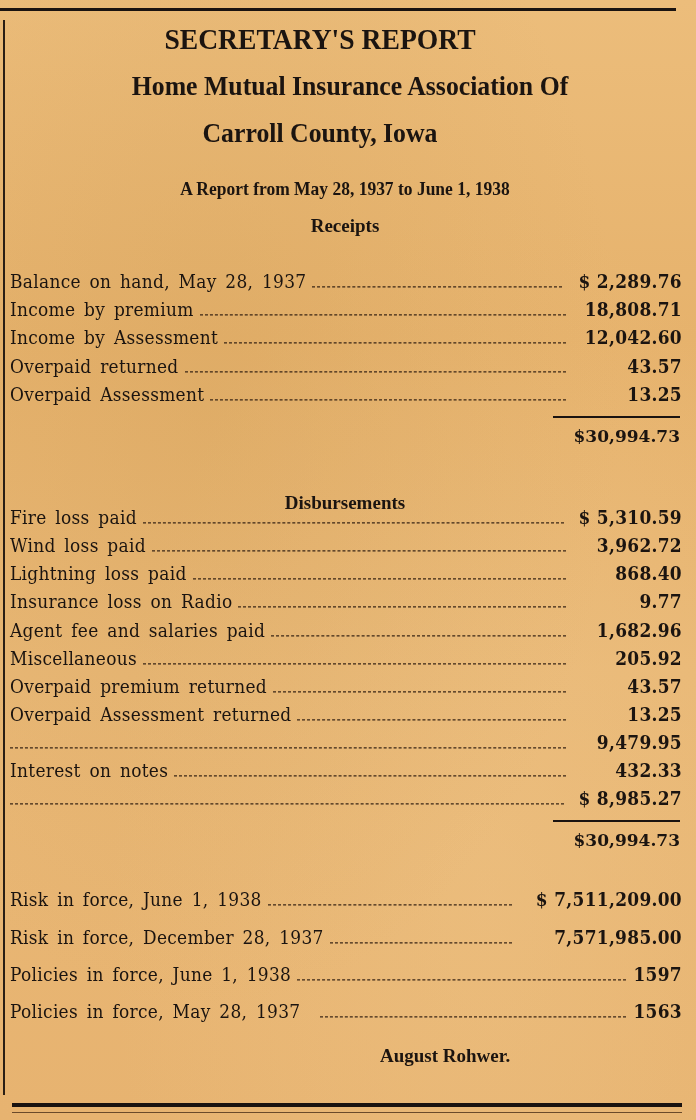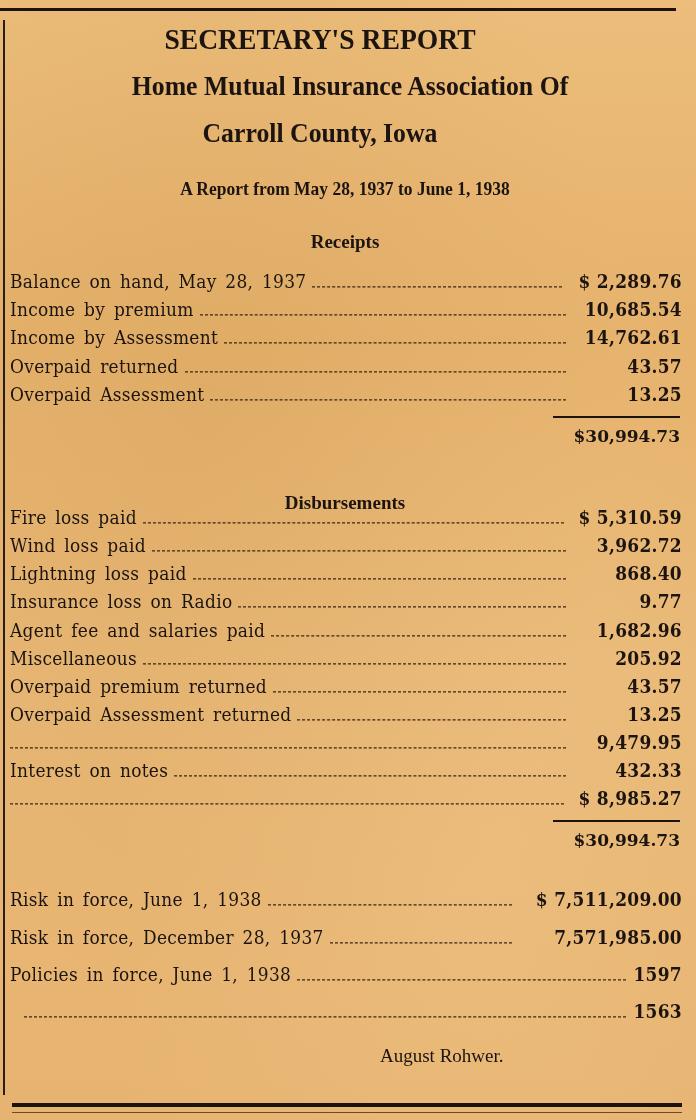--- a/index.html
+++ b/index.html
@@ -51,50 +51,50 @@
     }
     .row.indent .label { padding-left: 50px; }
 
     .sum-rule { position: absolute; left: 553px; width: 127px; height: 2px; background: #1a1310; }
     .total {
       position: absolute; left: 540px; width: 140px; text-align: right;
       font-weight: bold; font-size: 17px; font-family: "DejaVu Serif", serif;
     }
     .signature {
       position: absolute; left: 380px; top: 1045px;
-      font-family: "Liberation Serif", serif; font-weight: normal; font-size: 19px;
+      font-family: "Liberation Serif", serif; font-weight: bold; font-size: 19px;
     }
   </style>
 </head>
 <body>
 
 <div class="top-rule"></div>
 <div class="left-rule"></div>
 
 <div class="title t1">SECRETARY'S REPORT</div>
 <div class="title t2">Home Mutual Insurance Association Of</div>
 <div class="title t3">Carroll County, Iowa</div>
 <div class="title t4">A Report from May 28, 1937 to June 1, 1938</div>
 
-<div class="section-head" style="top:231px;">Receipts</div>
+<div class="section-head" style="top:215px;">Receipts</div>
 
 <div class="row" style="top:266px;">
   <span class="label">Balance on hand, May 28, 1937</span>
   <span class="dots" style="margin-right:0;"></span>
   <span class="amount" style="min-width:120px;">$ 2,289.76</span>
 </div>
 <div class="row" style="top:294px;">
   <span class="label">Income by premium</span>
   <span class="dots"></span>
-  <span class="amount">10,685.54</span>
+  <span class="amount">18,808.71</span>
 </div>
 <div class="row" style="top:322px;">
   <span class="label">Income by Assessment</span>
   <span class="dots"></span>
-  <span class="amount">14,762.61</span>
+  <span class="amount">12,042.60</span>
 </div>
 <div class="row" style="top:351px;">
   <span class="label">Overpaid returned</span>
   <span class="dots"></span>
   <span class="amount">43.57</span>
 </div>
 <div class="row" style="top:379px;">
   <span class="label">Overpaid Assessment</span>
   <span class="dots"></span>
   <span class="amount">13.25</span>
@@ -169,20 +169,21 @@
   <span class="label">Risk in force, December 28, 1937</span>
   <span class="dots" style="margin-right:10px;"></span>
   <span class="amount" style="min-width:160px;">7,571,985.00</span>
 </div>
 <div class="row" style="top:959px;">
   <span class="label">Policies in force, June 1, 1938</span>
   <span class="dots" style="margin-right:6px;"></span>
   <span class="amount" style="min-width:50px;">1597</span>
 </div>
 <div class="row" style="top:996px;">
+  <span class="label">Policies in force, May 28, 1937</span>
   <span class="dots" style="margin-left:14px; margin-right:6px;"></span>
   <span class="amount" style="min-width:50px;">1563</span>
 </div>
 
 <div class="signature">August Rohwer.</div>
 
 <div class="bottom-rule"></div>
 <div class="bottom-rule2"></div>
 
 </body></html>

